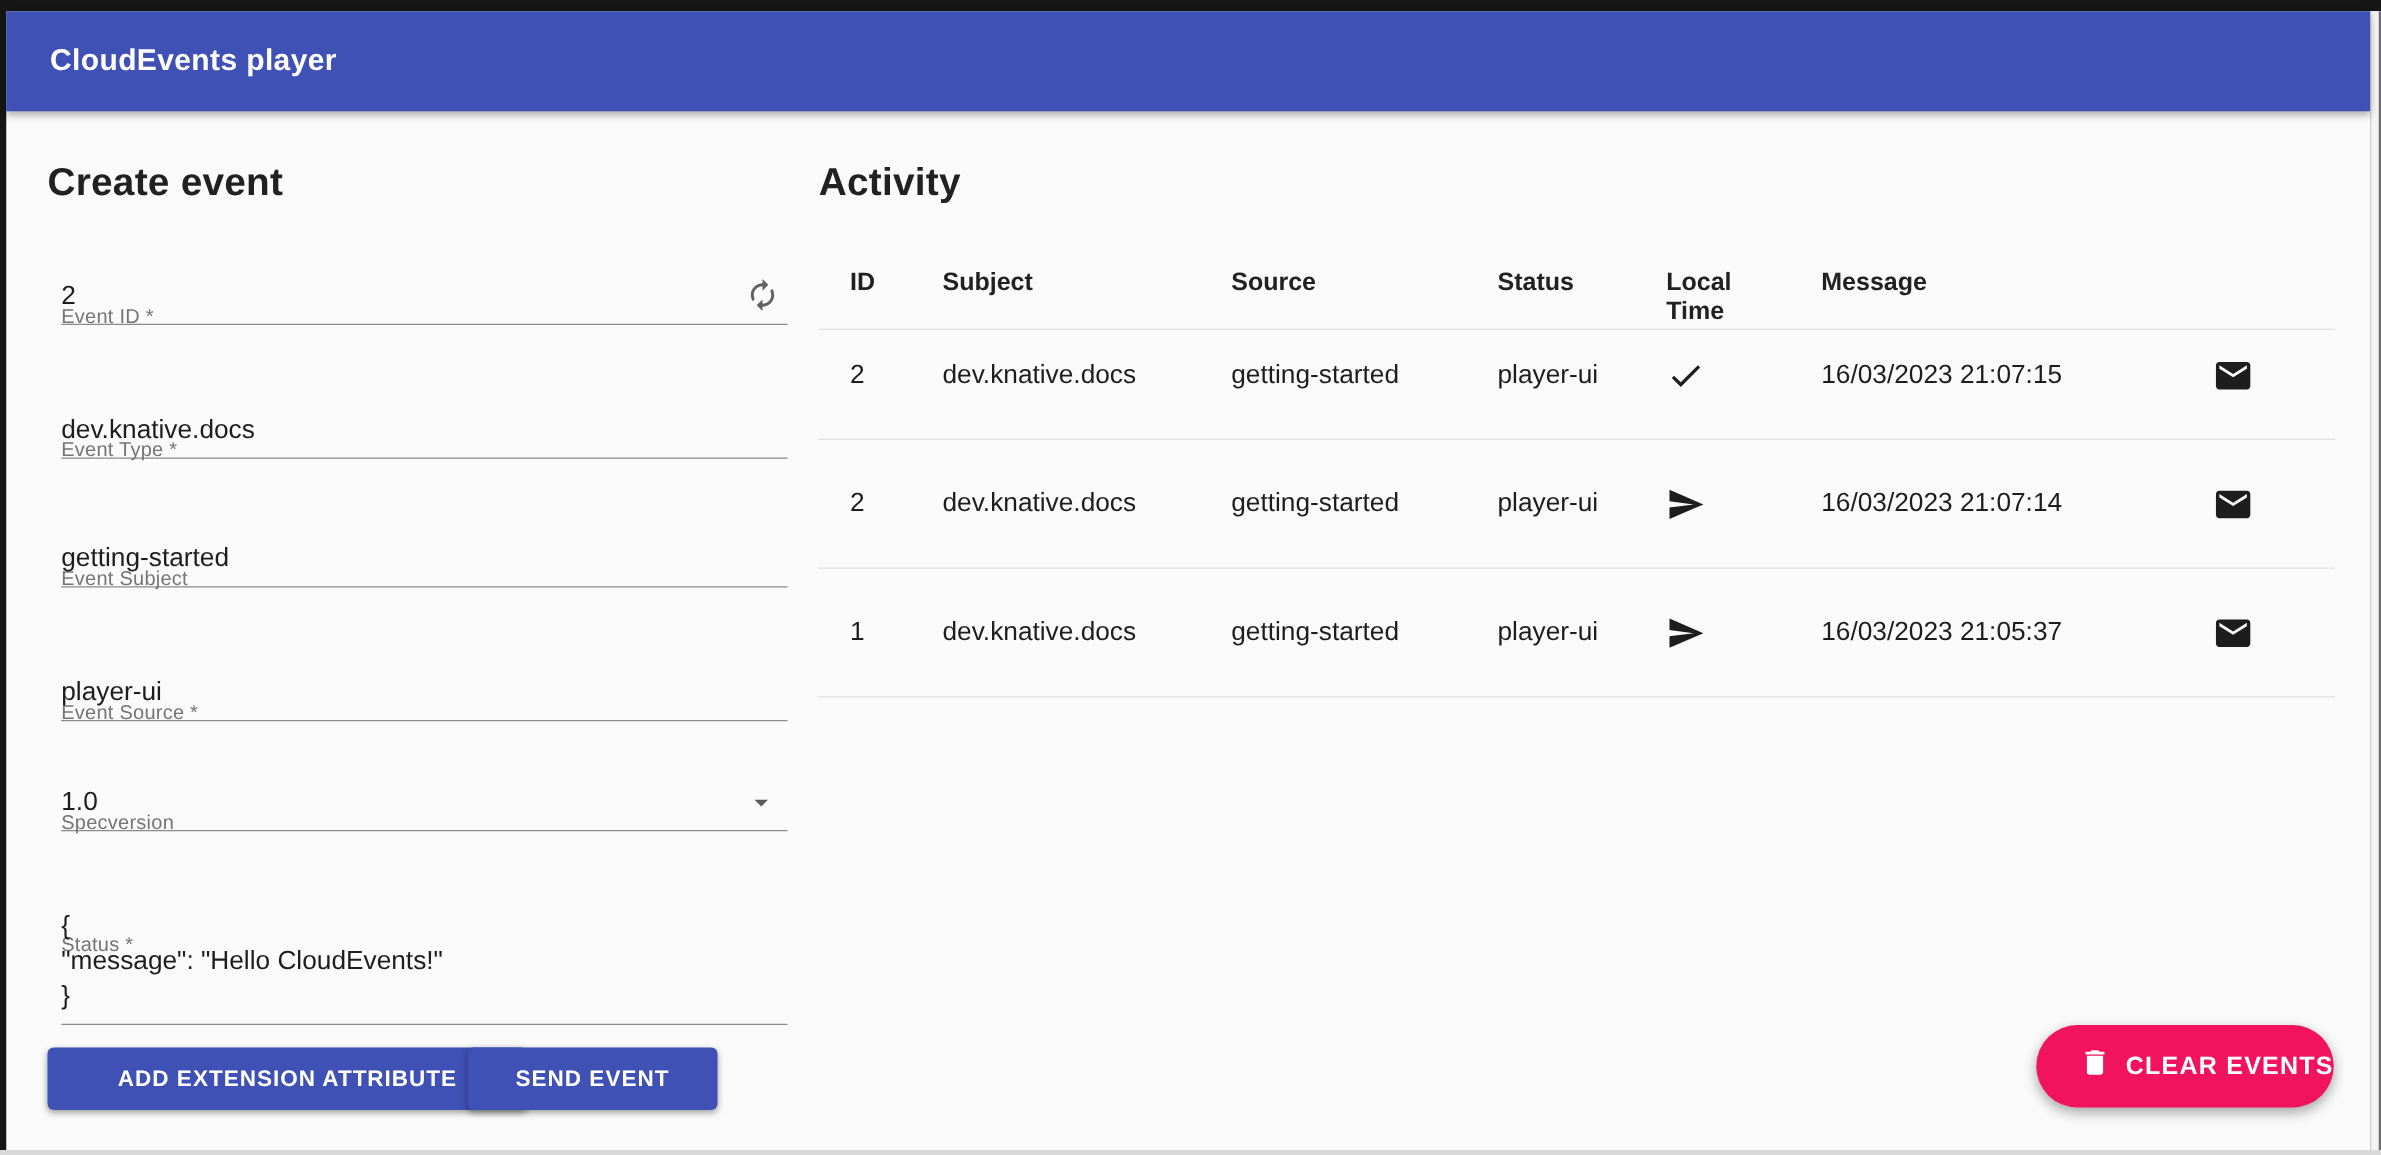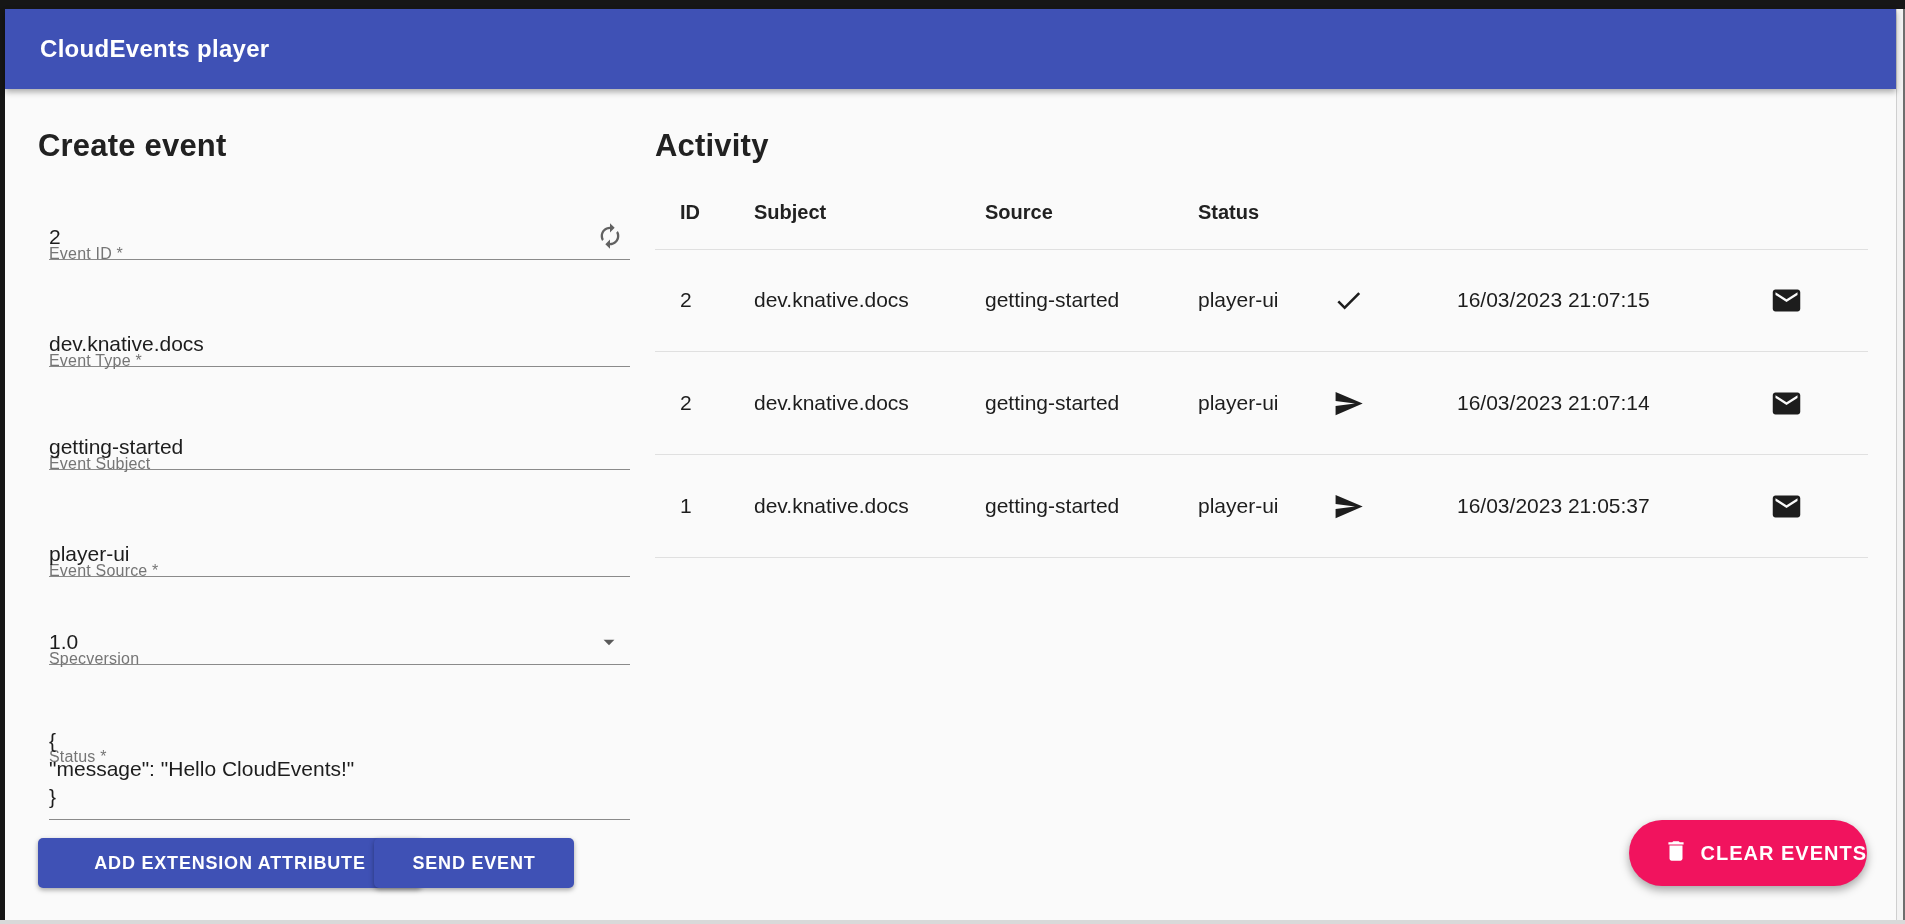--- a/index.html
+++ b/index.html
@@ -64,21 +64,21 @@
     background: var(--accent, #3f51b5); color:#fff;
     font-family:inherit; font-size:18px; font-weight:700; letter-spacing:.8px;
     border-radius:5px; box-shadow:0 2px 5px rgba(0,0,0,.35);
   }
   .btn-add  { left:0; width:384px; }
   .btn-send { left:336px; width:200px; }
 
   
   .activity-panel { left:655px; top:128px; width:1213px; }
   .tbl-grid { display:grid; grid-template-columns:74px 231px 213px 135px 124px 283px 1fr; }
-  .tbl-head { position:absolute; top:59px; left:0; width:1213px; height:63px;
+  .tbl-head { position:absolute; top:73px; left:0; width:1213px; height:63px;
               border-bottom:1px solid #e0e0e0; }
   .tbl-head .hcell { padding:14px 0 0 25px; font-size:20px; font-weight:700; color:#212121; }
   .tbl-rows { position:absolute; top:121px; left:0; width:1213px; }
   .trow { height:103px; border-bottom:1px solid #e0e0e0; align-items:center; }
   .trow .cell { padding-left:25px; font-size:21px; color:#1d1d1d; }
   .status-icon svg { width:31px; height:31px; fill:#1d1d1d; display:block; }
   .mail-btn { background:none; border:none; cursor:pointer; padding:0; margin-left:30px; display:block; }
   .mail-btn svg { width:33px; height:33px; fill:#1d1d1d; display:block; }
 
   
@@ -159,20 +159,22 @@
   </section>
 
   <section class="panel activity-panel" data-name="activity-panel">
     <div class="panel-title" data-name="activity-title">Activity</div>
 
     <div class="tbl-head tbl-grid" data-name="activity-table-header">
       <div class="hcell" data-name="column-header-id">ID</div>
       <div class="hcell" data-name="column-header-subject">Subject</div>
       <div class="hcell" data-name="column-header-source">Source</div>
       <div class="hcell" data-name="column-header-status">Status</div>
+      <div class="hcell" data-name="column-header-local-time">Local Time</div>
+      <div class="hcell" data-name="column-header-message">Message</div>
     </div>
 
     <div class="tbl-rows" data-name="activity-rows">
       <div class="trow tbl-grid" data-name="activity-row" data-status="check">
         <div class="cell" data-name="cell-id">2</div>
         <div class="cell" data-name="cell-type">dev.knative.docs</div>
         <div class="cell" data-name="cell-subject">getting-started</div>
         <div class="cell" data-name="cell-source">player-ui</div>
         <div class="cell status-icon" data-name="cell-status">
           <span data-name="check-icon">

